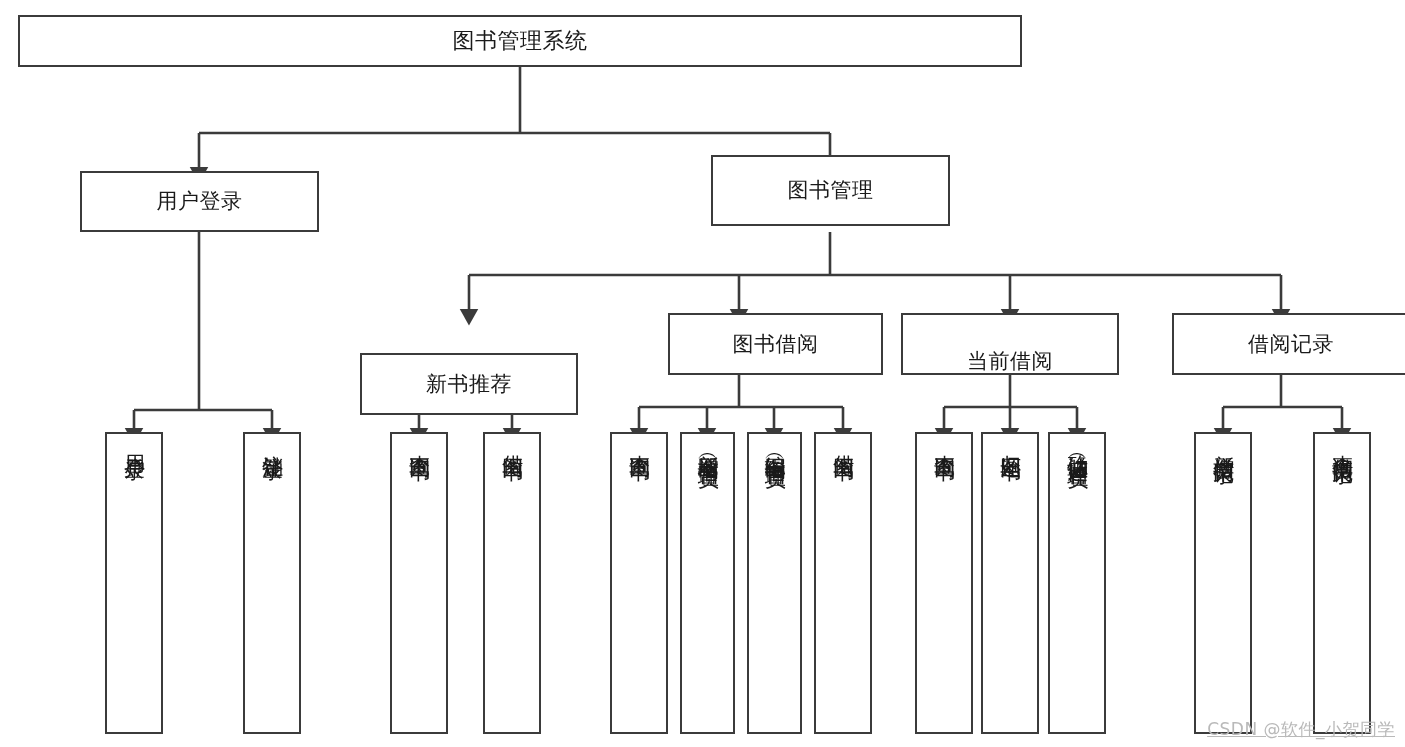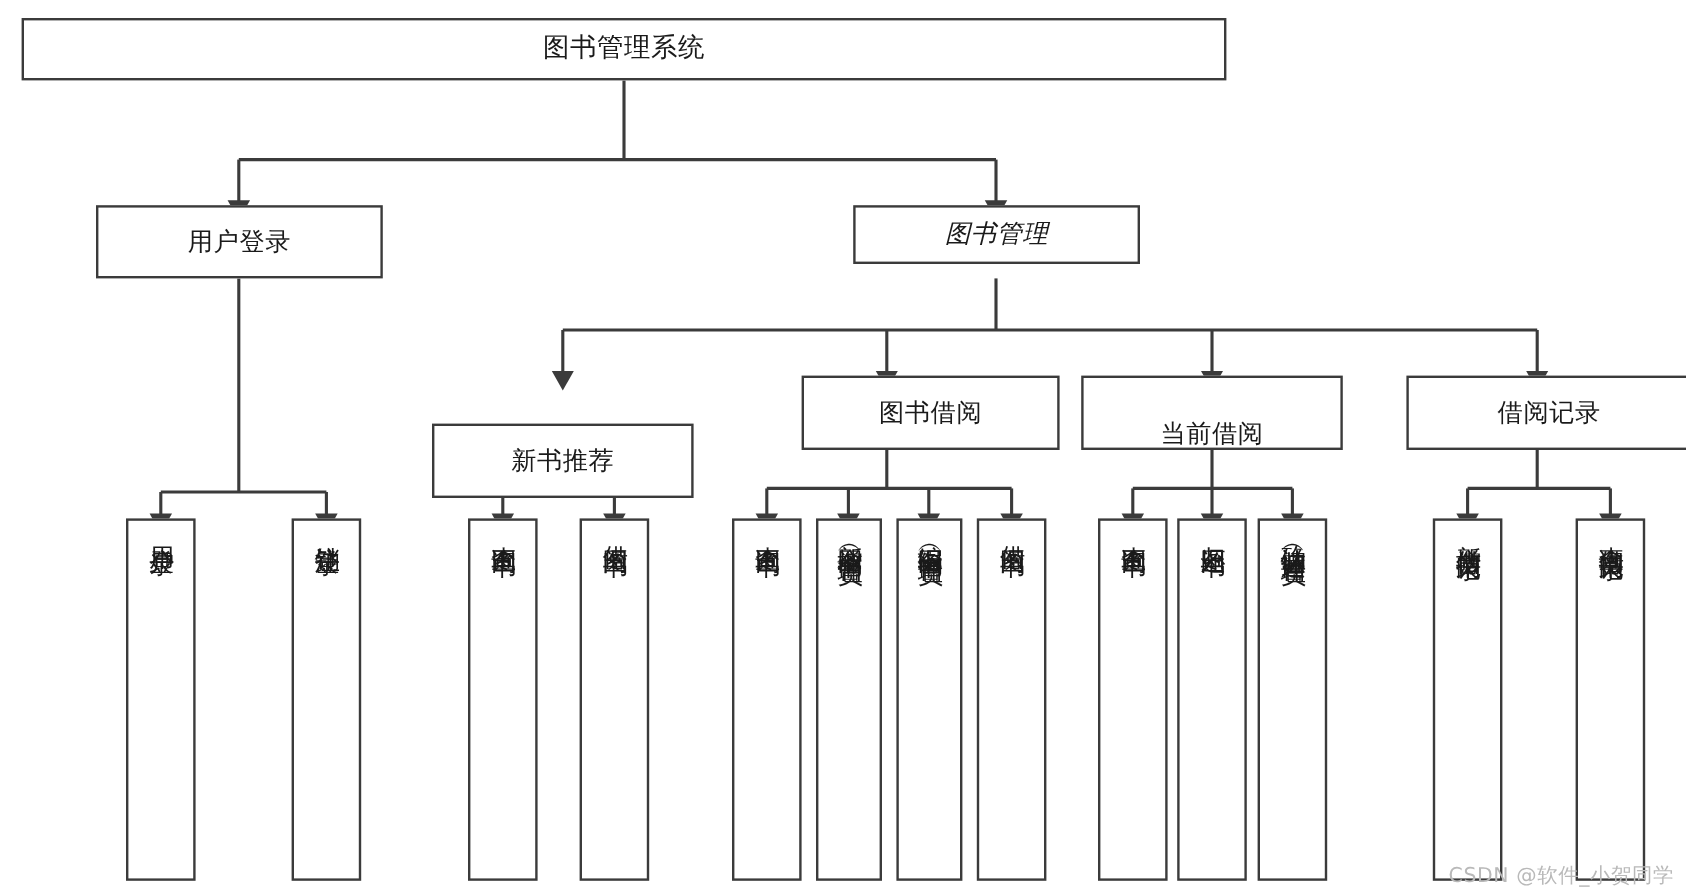--- a/index.html
+++ b/index.html
@@ -70,20 +70,21 @@
     max-height: 296px;
   }
   #watermark {
     position: absolute;
     right: 10px;
     bottom: 6px;
     font-size: 17px;
     color: #b9b9b9;
     white-space: nowrap;
     letter-spacing: 0.5px;
+    text-decoration: underline;
   }
 </style>
 </head>
 <body>
 
 <div id="diagram-root">
 
   <svg id="edges-layer" viewBox="0 0 1405 747" width="1405" height="747" xmlns="http://www.w3.org/2000/svg">
     <defs>
       <marker id="arrowhead" markerWidth="9" markerHeight="9" refX="1.6" refY="4.2" orient="auto" markerUnits="strokeWidth">
@@ -136,21 +137,21 @@
     </g>
   </svg>
 
   <div class="node horiz root" style="left:18px; top:15px; width:1004px; height:52px;">
     <span class="label">图书管理系统</span>
   </div>
 
   <div class="node horiz" style="left:80px; top:171px; width:239px; height:61px;">
     <span class="label">用户登录</span>
   </div>
-  <div class="node horiz" style="left:711px; top:171px; width:239px; height:49px;font-style:italic;">
+  <div class="node horiz" style="left:711px; top:155px; width:239px; height:71px;">
     <span class="label">图书管理</span>
   </div>
 
   <div class="node horiz" style="left:360px; top:313px; width:218px; height:62px;margin-top:40px;">
     <span class="label">新书推荐</span>
   </div>
   <div class="node horiz" style="left:668px; top:313px; width:215px; height:62px;">
     <span class="label">图书借阅</span>
   </div>
   <div class="node horiz" style="left:901px; top:313px; width:218px; height:62px;align-items:flex-end;">

